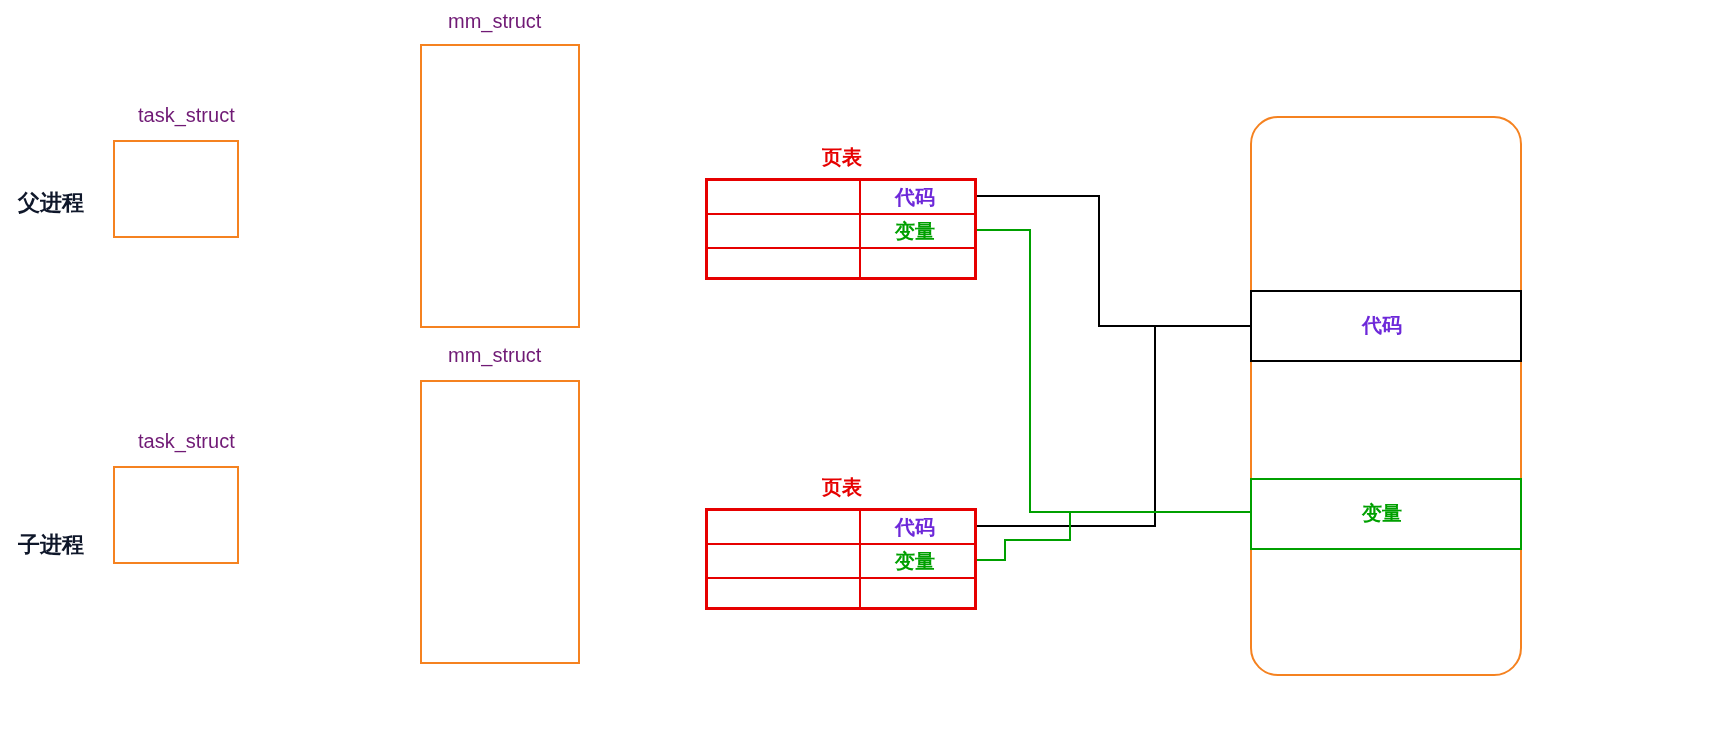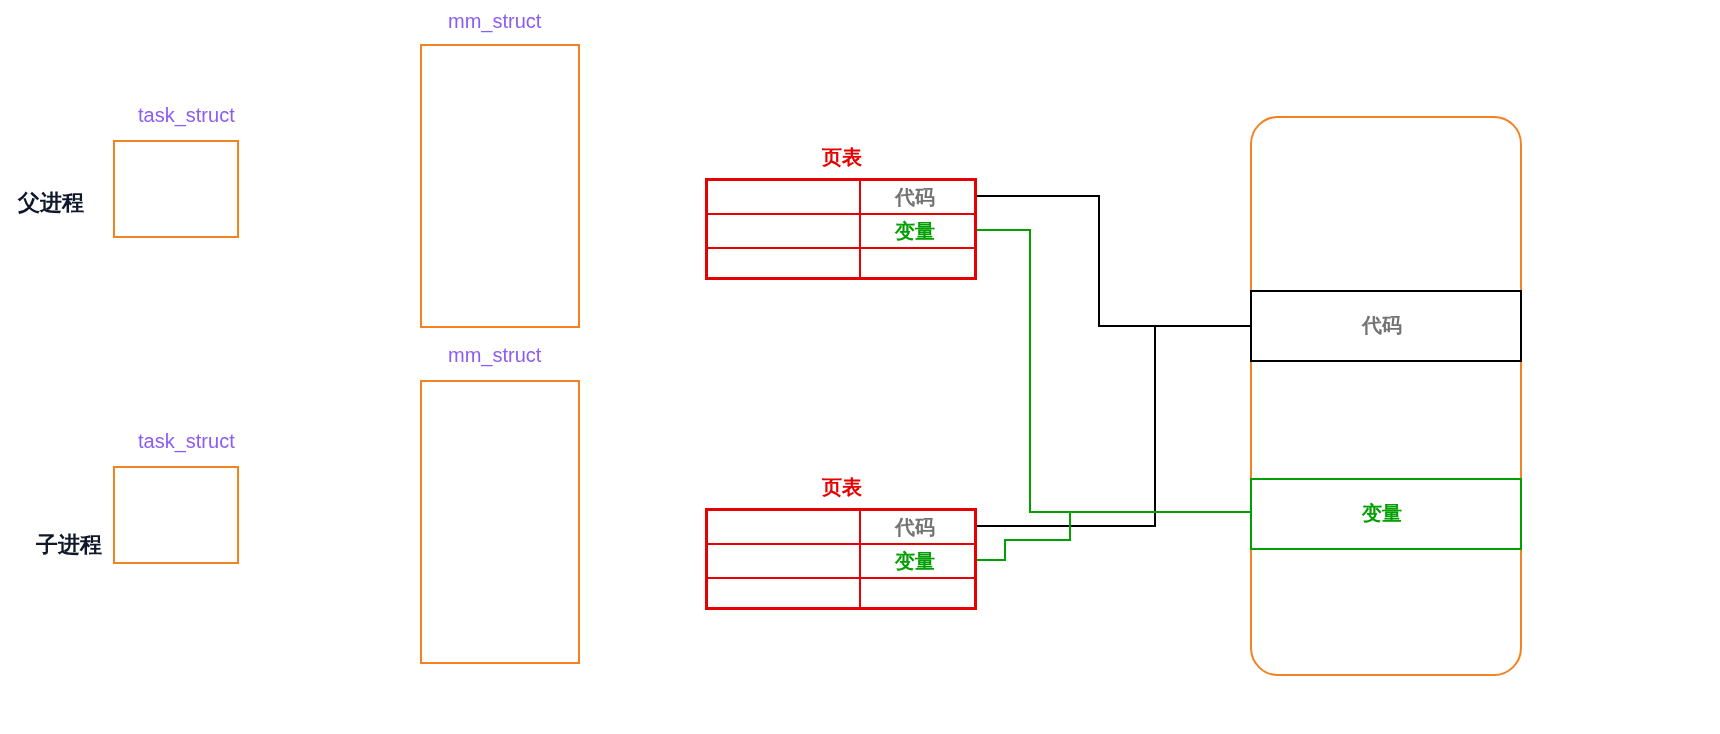--- a/index.html
+++ b/index.html
@@ -31,35 +31,35 @@
   .label {
     position: absolute;
     white-space: nowrap;
   }
   .label-black {
     color: #0f172a;
     font-weight: bold;
     font-size: 22px;
   }
   .label-red {
-    color: #8b5cf6;
+    color: #701a75;
     font-size: 20px;
   }
   .label-red-bold {
     color: #e60000;
     font-size: 20px;
     font-weight: bold;
   }
   .cell-text {
     position: absolute;
     font-size: 20px;
     font-weight: bold;
     text-align: center;
   }
-  .cell-text.black { color:#737373; border:none; }
+  .cell-text.black { color:#6d28d9; border:none; }
   .cell-text.green { color:#00a000; border:none;text-align:right; }
   .rounded {
     border-radius: 28px;
   }
 
   
   .pt-cell {
     position: absolute;
     box-sizing: border-box;
     border: 1px solid #e60000;
@@ -71,21 +71,21 @@
     pointer-events:none;
   }
 </style>
 </head>
 <body>
 
 <div class="stage">
 
   <div class="label label-black" style="left:18px; top:188px;">父进程</div>
 
-  <div class="label label-black" style="left:18px; top:530px;margin-left:18px;">子进程</div>
+  <div class="label label-black" style="left:18px; top:530px;">子进程</div>
 
   <div class="label label-red" style="left:138px; top:104px;">task_struct</div>
 
   <div class="box orange" style="left:113px; top:140px; width:126px; height:98px;"></div>
 
   <div class="label label-red" style="left:138px; top:430px;">task_struct</div>
 
   <div class="box orange" style="left:113px; top:466px; width:126px; height:98px;"></div>
 
   <div class="label label-red" style="left:448px; top:10px;">mm_struct</div>

